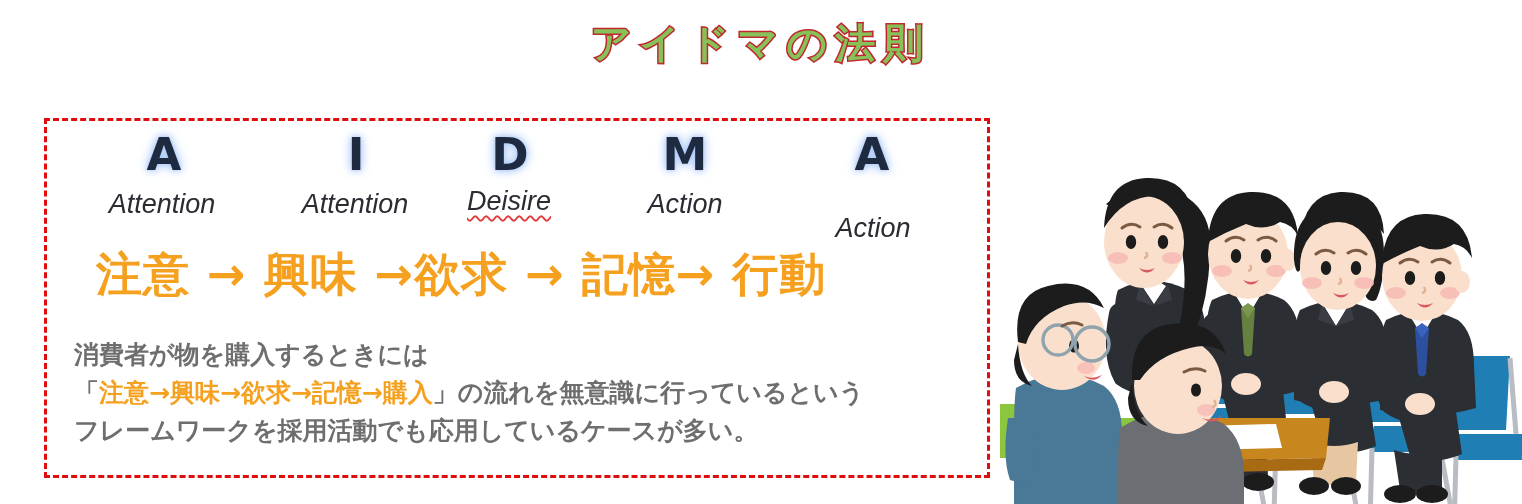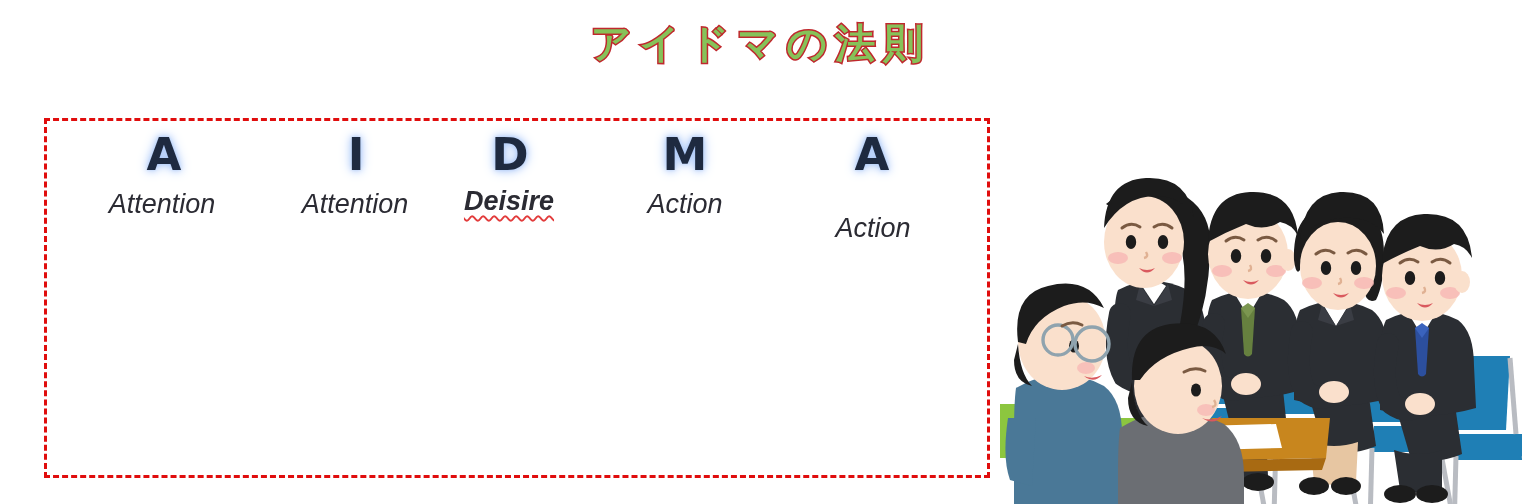--- a/index.html
+++ b/index.html
@@ -49,21 +49,21 @@
     font-style:italic;font-size:27px;color:#2b2b33;line-height:1;
     white-space:nowrap;
   }
   .aidma-word.misspelled{
     text-decoration:underline wavy #e23b3b;
     text-underline-offset:5px;
     text-decoration-thickness:2px;
   }
   .aidma-col.c0 .aidma-letter{margin-left:4px;}
   .aidma-col.c1 .aidma-letter{margin-left:2px;}
-  .aidma-col.c2 .aidma-word{margin-left:-2px;font-weight:bold;}
+  .aidma-col.c2 .aidma-word{margin-left:-2px;}
   .aidma-col.c3 .aidma-letter{margin-left:0px;}
   .aidma-col.c4 .aidma-letter{margin-left:-6px;}
   .aidma-col.c4 .aidma-word{margin-top:24px;margin-left:-4px;}
   .aidma-col.c2 .aidma-word{margin-top:-3px;}
 
   
   .flow{
     position:absolute;left:96px;top:246px;width:890px;height:56px;
     font-family:"DejaVu Sans","Liberation Sans",sans-serif;
     font-weight:700;font-size:46px;color:#f5a01e;white-space:nowrap;
@@ -115,21 +115,27 @@
       <div class="aidma-word">Action</div>
     </div>
 
     <div class="aidma-col c4">
       <div class="aidma-letter">A</div>
       <div class="aidma-word">Action</div>
     </div>
 
   </div>
 
-
+  <div class="flow">注意 → 興味 →欲求 → 記憶→ 行動</div>
+
+  <div class="body-text">
+    <span class="ln">消費者が物を購入するときには</span>
+    <span class="ln"><span>「</span><span class="or">注意→興味→欲求→記憶→購入</span><span>」の流れを無意識に行っているという</span></span>
+    <span class="ln">フレームワークを採用活動でも応用しているケースが多い。</span>
+  </div>
 
   <div class="illo">
     <svg viewBox="0 0 522 386" xmlns="http://www.w3.org/2000/svg" aria-hidden="true">
       <defs>
         <g id="chairBlue">
 
           <path d="M0 0 L58 0 L54 74 L2 74 Z" fill="#1f7fb5"></path>
           <path d="M6 78 L74 78 L70 104 L2 104 Z" fill="#1f7fb5"></path>
           <path d="M4 100 L2 176" stroke="#b9bcc2" stroke-width="5" fill="none"></path>
           <path d="M72 100 L86 176" stroke="#b9bcc2" stroke-width="5" fill="none"></path>

